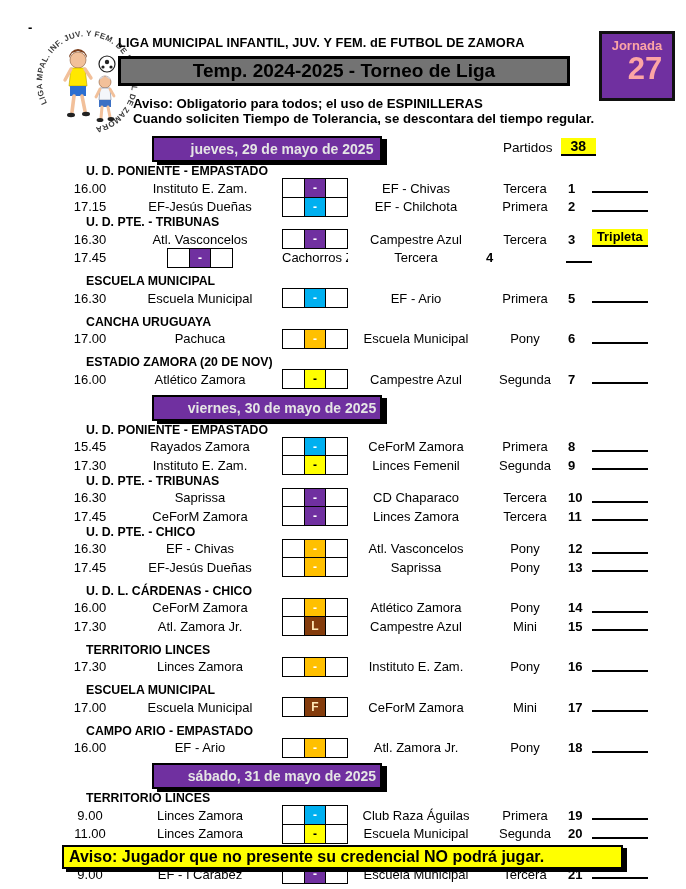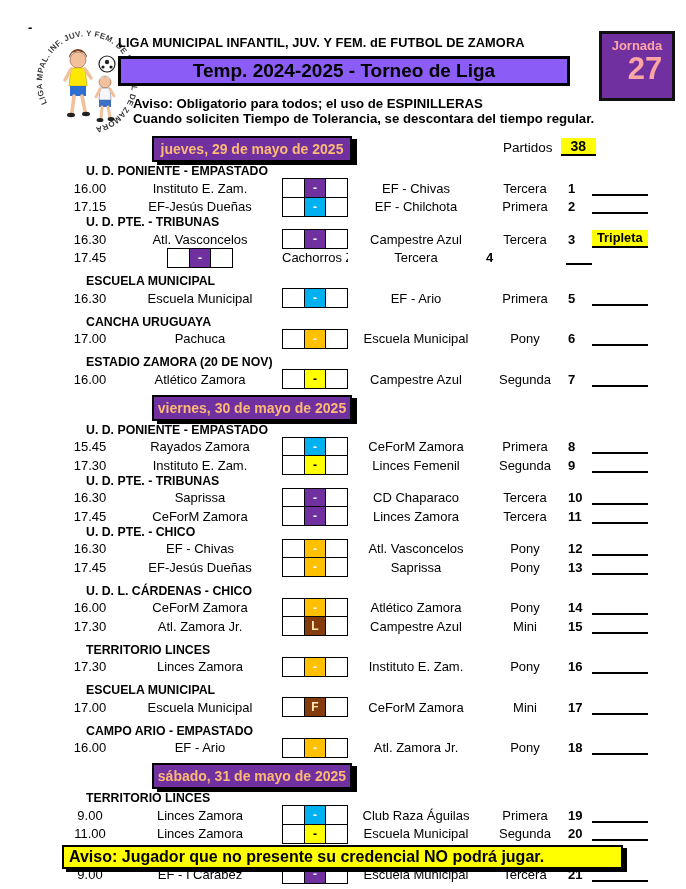--- a/index.html
+++ b/index.html
@@ -5,54 +5,54 @@
   html,body{margin:0;padding:0;background:#fff;}
   .page{position:relative;width:686px;height:889px;background:#fff;color:#000;
         font-family:"Liberation Sans",sans-serif;overflow:hidden;}
 
   
   .stray-dash{position:absolute;left:28px;top:20px;font-size:13px;font-weight:bold;}
   .logo{position:absolute;left:34px;top:28px;width:110px;height:112px;}
   .league-title{position:absolute;left:118px;top:35px;font-size:12.8px;font-weight:bold;
                 letter-spacing:.1px;white-space:nowrap;}
   .season-banner{position:absolute;left:118px;top:56px;width:446px;height:24px;
-                 background:#8b5cf6;border:3px solid #000;display:flex;align-items:center;
+                 background:#737373;border:3px solid #000;display:flex;align-items:center;
                  justify-content:center;font-weight:bold;font-size:19px;}
   .jornada-box{position:absolute;left:599px;top:31px;width:70px;height:64px;background:#7030A0;
                border:3px solid #111;color:#fca5a5;text-align:center;}
   .jornada-label{font-weight:bold;font-size:13px;margin-top:4px;}
   .jornada-number{font-weight:bold;font-size:31px;line-height:1.0;padding-left:16px;}
   .notices{position:absolute;left:133px;top:96px;font-weight:bold;font-size:13.2px;line-height:15px;}
 
   
   #schedule{position:absolute;left:0;top:129px;width:686px;}
   .day-banner-row{position:relative;height:22px;margin:7px 0 6px 0;}
   .day-banner{position:absolute;left:152px;top:0;width:196px;height:22px;background:#7030A0;
-              border:2px solid #000;box-shadow:5px 3px 0 #000;color:#fdba74;font-weight:bold;
-              font-size:14px;display:flex;align-items:center;justify-content:center;}
+              border:2px solid #000;box-shadow:5px 3px 0 #000;color:#e5e5e5;font-weight:bold;
+              font-size:14px;display:flex;align-items:center;justify-content:center;padding-left:30px;}
   .partidos{position:absolute;left:503px;top:2px;font-size:13.5px;display:flex;align-items:center;}
   .partidos-count{display:inline-block;background:#FFFF00;font-weight:bold;font-size:14px;
                   margin-left:8px;padding:0 10px 0 10px;border-bottom:2px solid #000;}
 
   .venue-heading{margin-left:86px;font-weight:bold;font-size:12.3px;height:14px;line-height:14px;
                  white-space:nowrap;}
   .venue-gap{margin-top:8px;}
 
   .match-row{display:grid;grid-template-columns:62px 56px 164px 66px 136px 82px 26px 64px;
              align-items:center;height:18.5px;font-size:13px;}
   .cell-time{text-align:center;}
   .cell-home,.cell-away{text-align:center;white-space:nowrap;overflow:hidden;}
   .cell-cat{text-align:center;}
   .cell-num{font-weight:bold;padding-left:2px;}
   .scorebox{display:flex;width:64px;height:18px;border:1px solid #000;background:#fff;
             box-sizing:content-box;margin:0 auto;}
   .scorecell{flex:1 1 0;display:flex;align-items:center;justify-content:center;
              font-weight:bold;font-size:12px;line-height:1;}
   .scorecell+.scorecell{border-left:1px solid #000;}
-  .cell-line{display:flex;align-items:center;height:100%;}
+  .cell-line{display:flex;align-items:flex-start;height:100%;}
   .result-line{width:56px;border-bottom:2px solid #000;height:13px;}
   .match-note{display:inline-block;background:#FFFF00;font-weight:bold;font-size:12.8px;
               padding:0 5px 1px 5px;border-bottom:2px solid #000;margin-bottom:1px;}
 
   
   .footer-banner{position:absolute;left:62px;top:845px;width:552px;height:20px;background:#FFFF00;
                  border:2px solid #000;box-shadow:4px 3px 0 #000;font-weight:bold;font-size:16px;
                  display:flex;align-items:center;padding-left:5px;}
 </style>
 </head>

